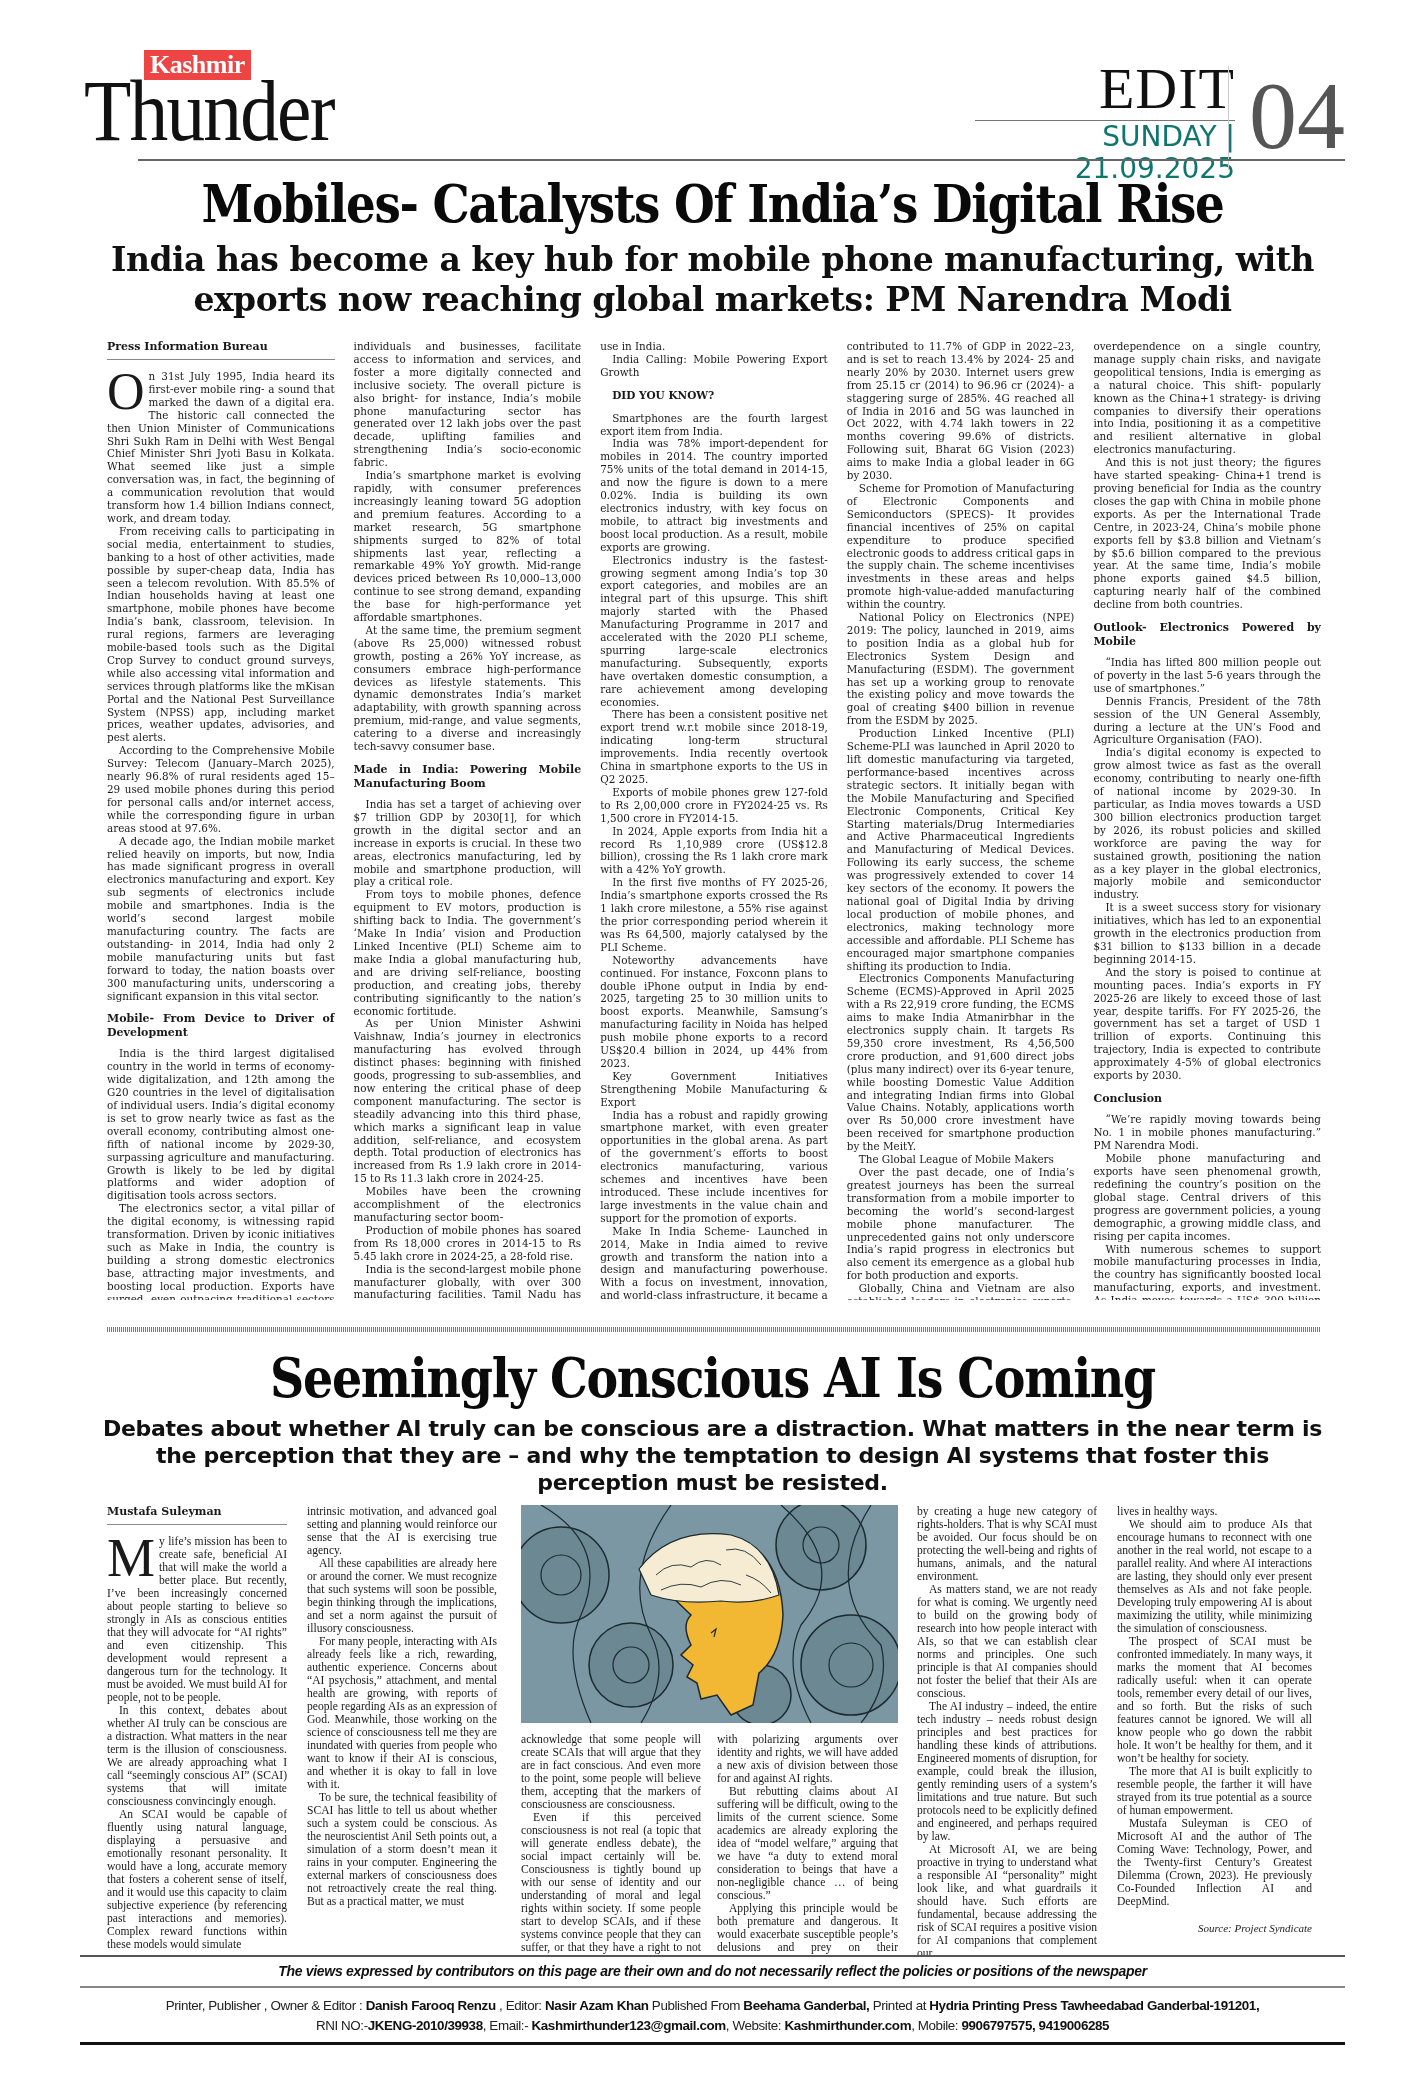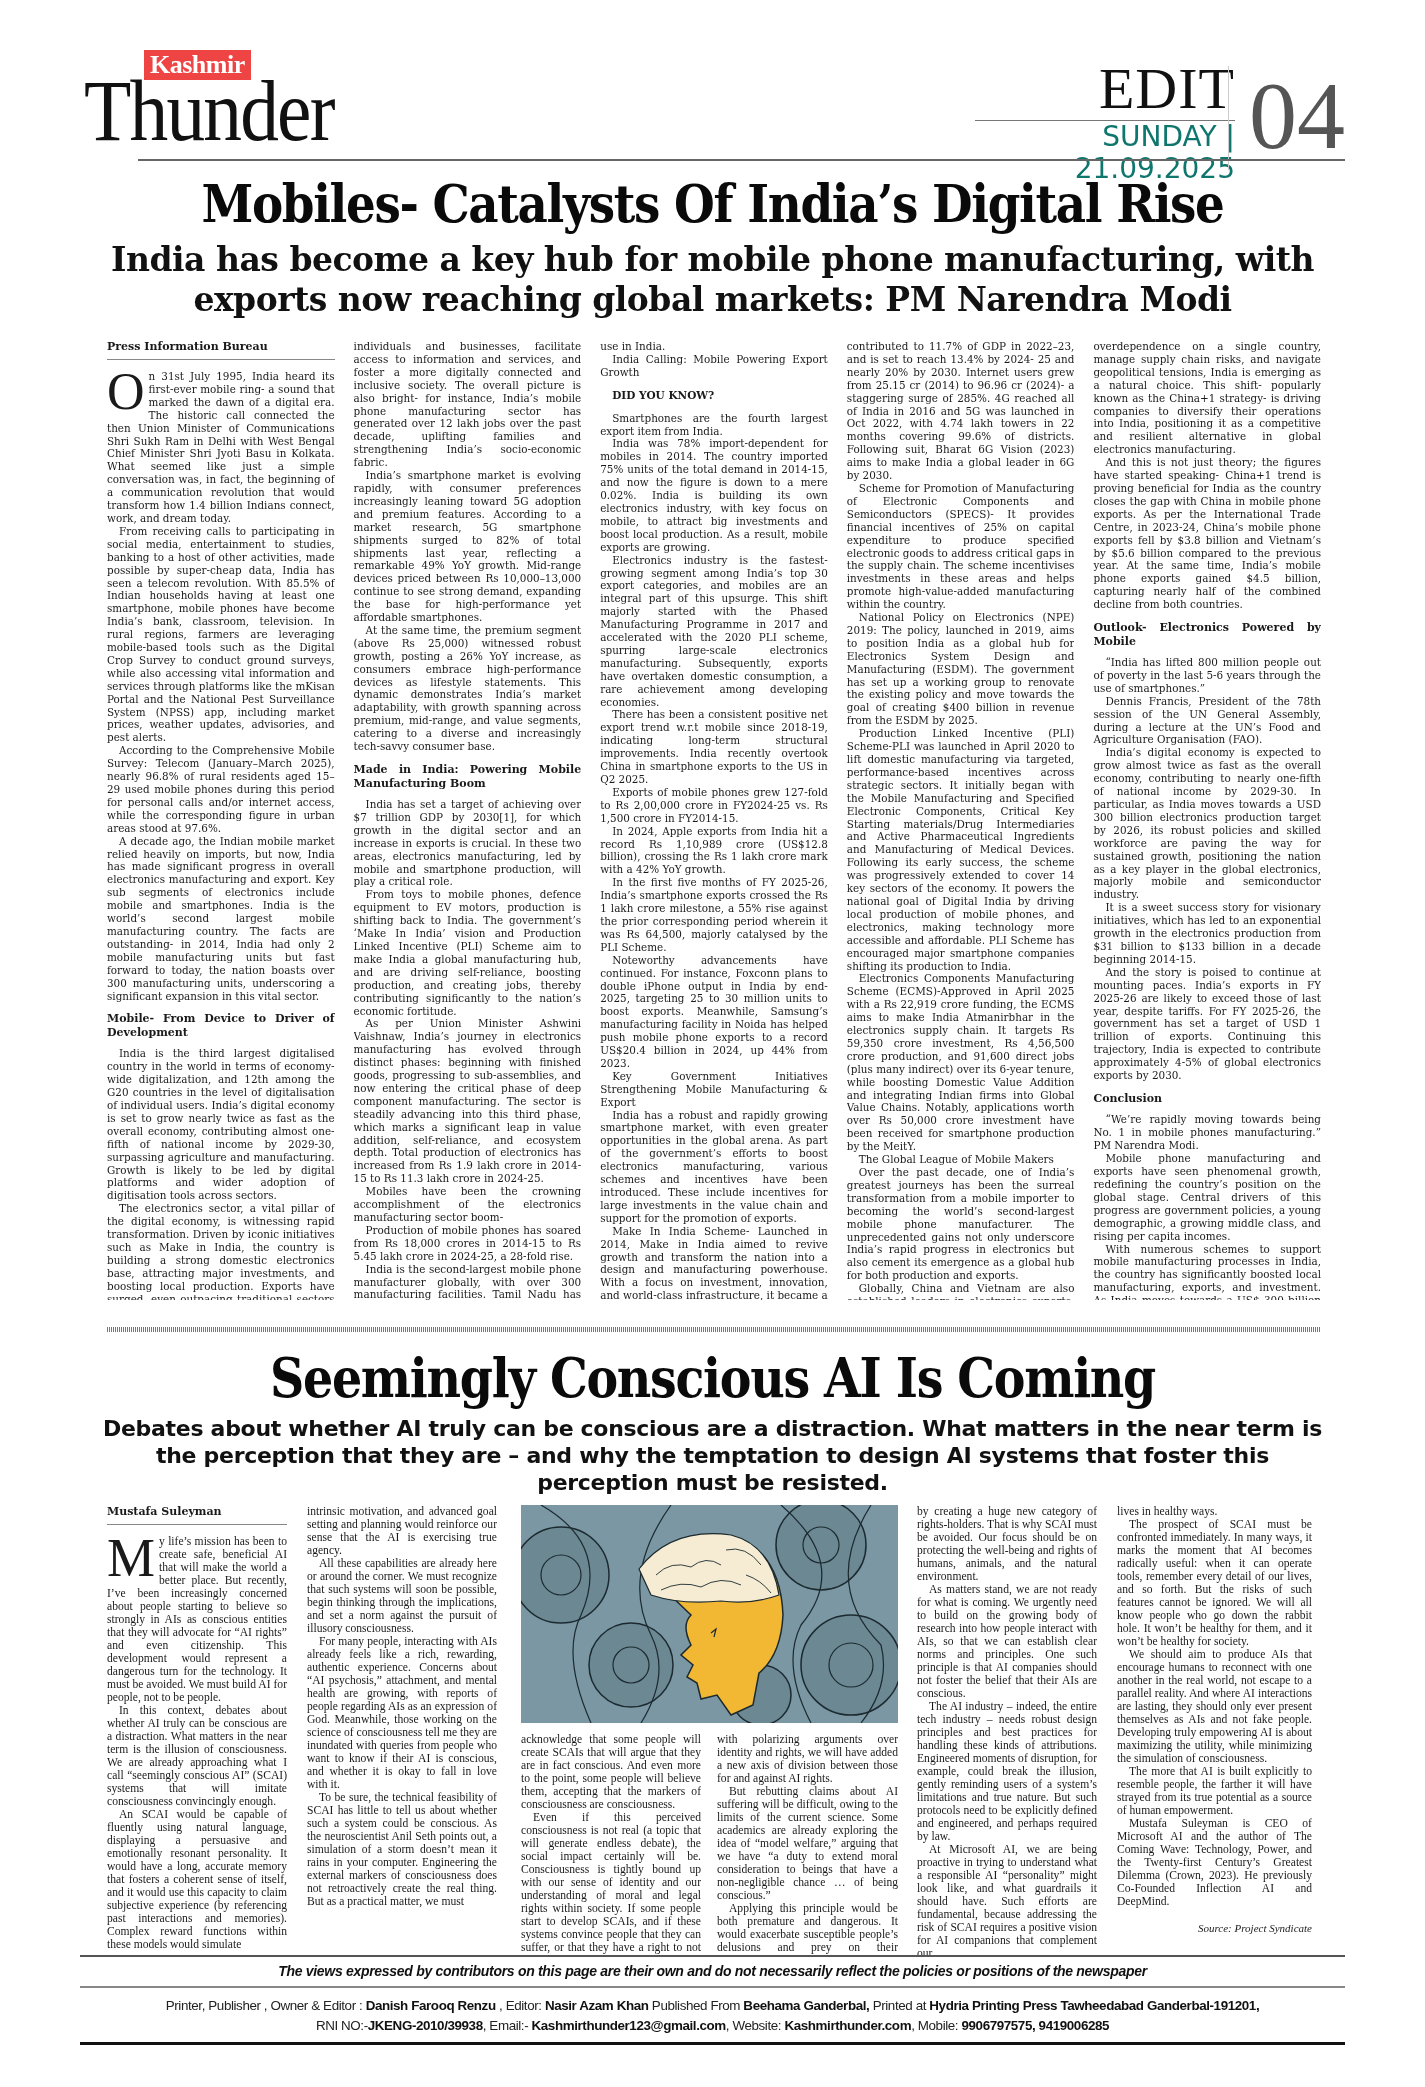--- a/index.html
+++ b/index.html
@@ -209,22 +209,22 @@
     <p>Applying this principle would be both premature and dangerous. It would exacerbate susceptible people’s delusions and prey on their psychological vulnerabilities, as well as complicating existing struggles for rights</p>
   </div>
   <div class="a2col" style="left:810px; top:0; width:180px; height:450px;">
     <p style="text-indent:0">by creating a huge new category of rights-holders. That is why SCAI must be avoided. Our focus should be on protecting the well-being and rights of humans, animals, and the natural environment.</p>
     <p>As matters stand, we are not ready for what is coming. We urgently need to build on the growing body of research into how people interact with AIs, so that we can establish clear norms and principles. One such principle is that AI companies should not foster the belief that their AIs are conscious.</p>
     <p>The AI industry – indeed, the entire tech industry – needs robust design principles and best practices for handling these kinds of attributions. Engineered moments of disruption, for example, could break the illusion, gently reminding users of a system’s limitations and true nature. But such protocols need to be explicitly defined and engineered, and perhaps required by law.</p>
     <p>At Microsoft AI, we are being proactive in trying to understand what a responsible AI “personality” might look like, and what guardrails it should have. Such efforts are fundamental, because addressing the risk of SCAI requires a positive vision for AI companions that complement our</p>
   </div>
   <div class="a2col" style="left:1010px; top:0; width:195px; height:450px;">
     <p style="text-indent:0">lives in healthy ways.</p>
+    <p>We should aim to produce AIs that encourage humans to reconnect with one another in the real world, not escape to a parallel reality. And where AI interactions are lasting, they should only ever present themselves as AIs and not fake people. Developing truly empowering AI is about maximizing the utility, while minimizing the simulation of consciousness.</p>
     <p>The prospect of SCAI must be confronted immediately. In many ways, it marks the moment that AI becomes radically useful: when it can operate tools, remember every detail of our lives, and so forth. But the risks of such features cannot be ignored. We will all know people who go down the rabbit hole. It won’t be healthy for them, and it won’t be healthy for society.</p>
-    <p>We should aim to produce AIs that encourage humans to reconnect with one another in the real world, not escape to a parallel reality. And where AI interactions are lasting, they should only ever present themselves as AIs and not fake people. Developing truly empowering AI is about maximizing the utility, while minimizing the simulation of consciousness.</p>
     <p>The more that AI is built explicitly to resemble people, the farther it will have strayed from its true potential as a source of human empowerment.</p>
     <p>Mustafa Suleyman is CEO of Microsoft AI and the author of The Coming Wave: Technology, Power, and the Twenty-first Century’s Greatest Dilemma (Crown, 2023). He previously Co-Founded Inflection AI and DeepMind.</p>
     <div class="source">Source: Project Syndicate</div>
   </div>
 </section>
 
 <div class="disclaimer-rule"></div>
 <div class="disclaimer">The views expressed by contributors on this page are their own and do not necessarily reflect the policies or positions of the newspaper</div>
 <div class="footer-rule"></div>
 <div class="imprint">

